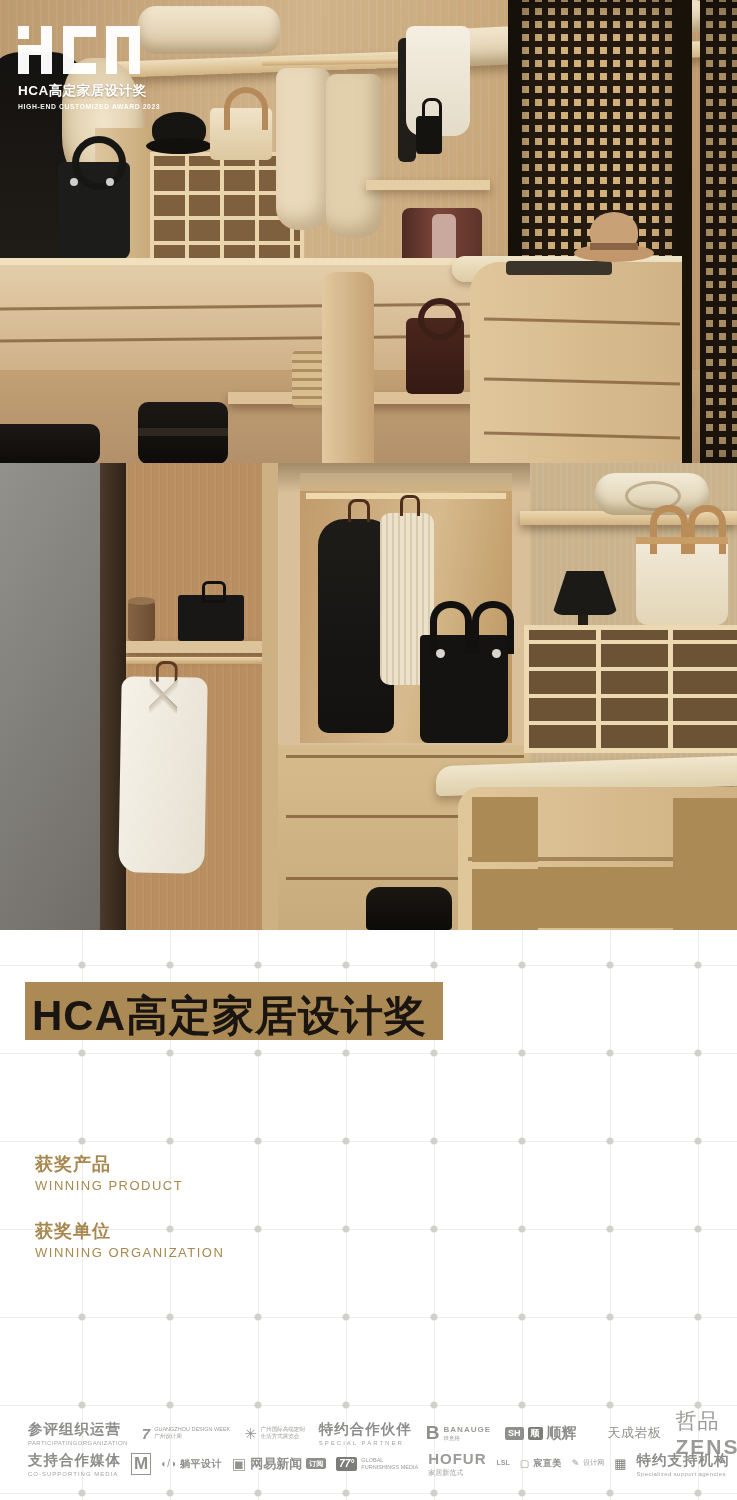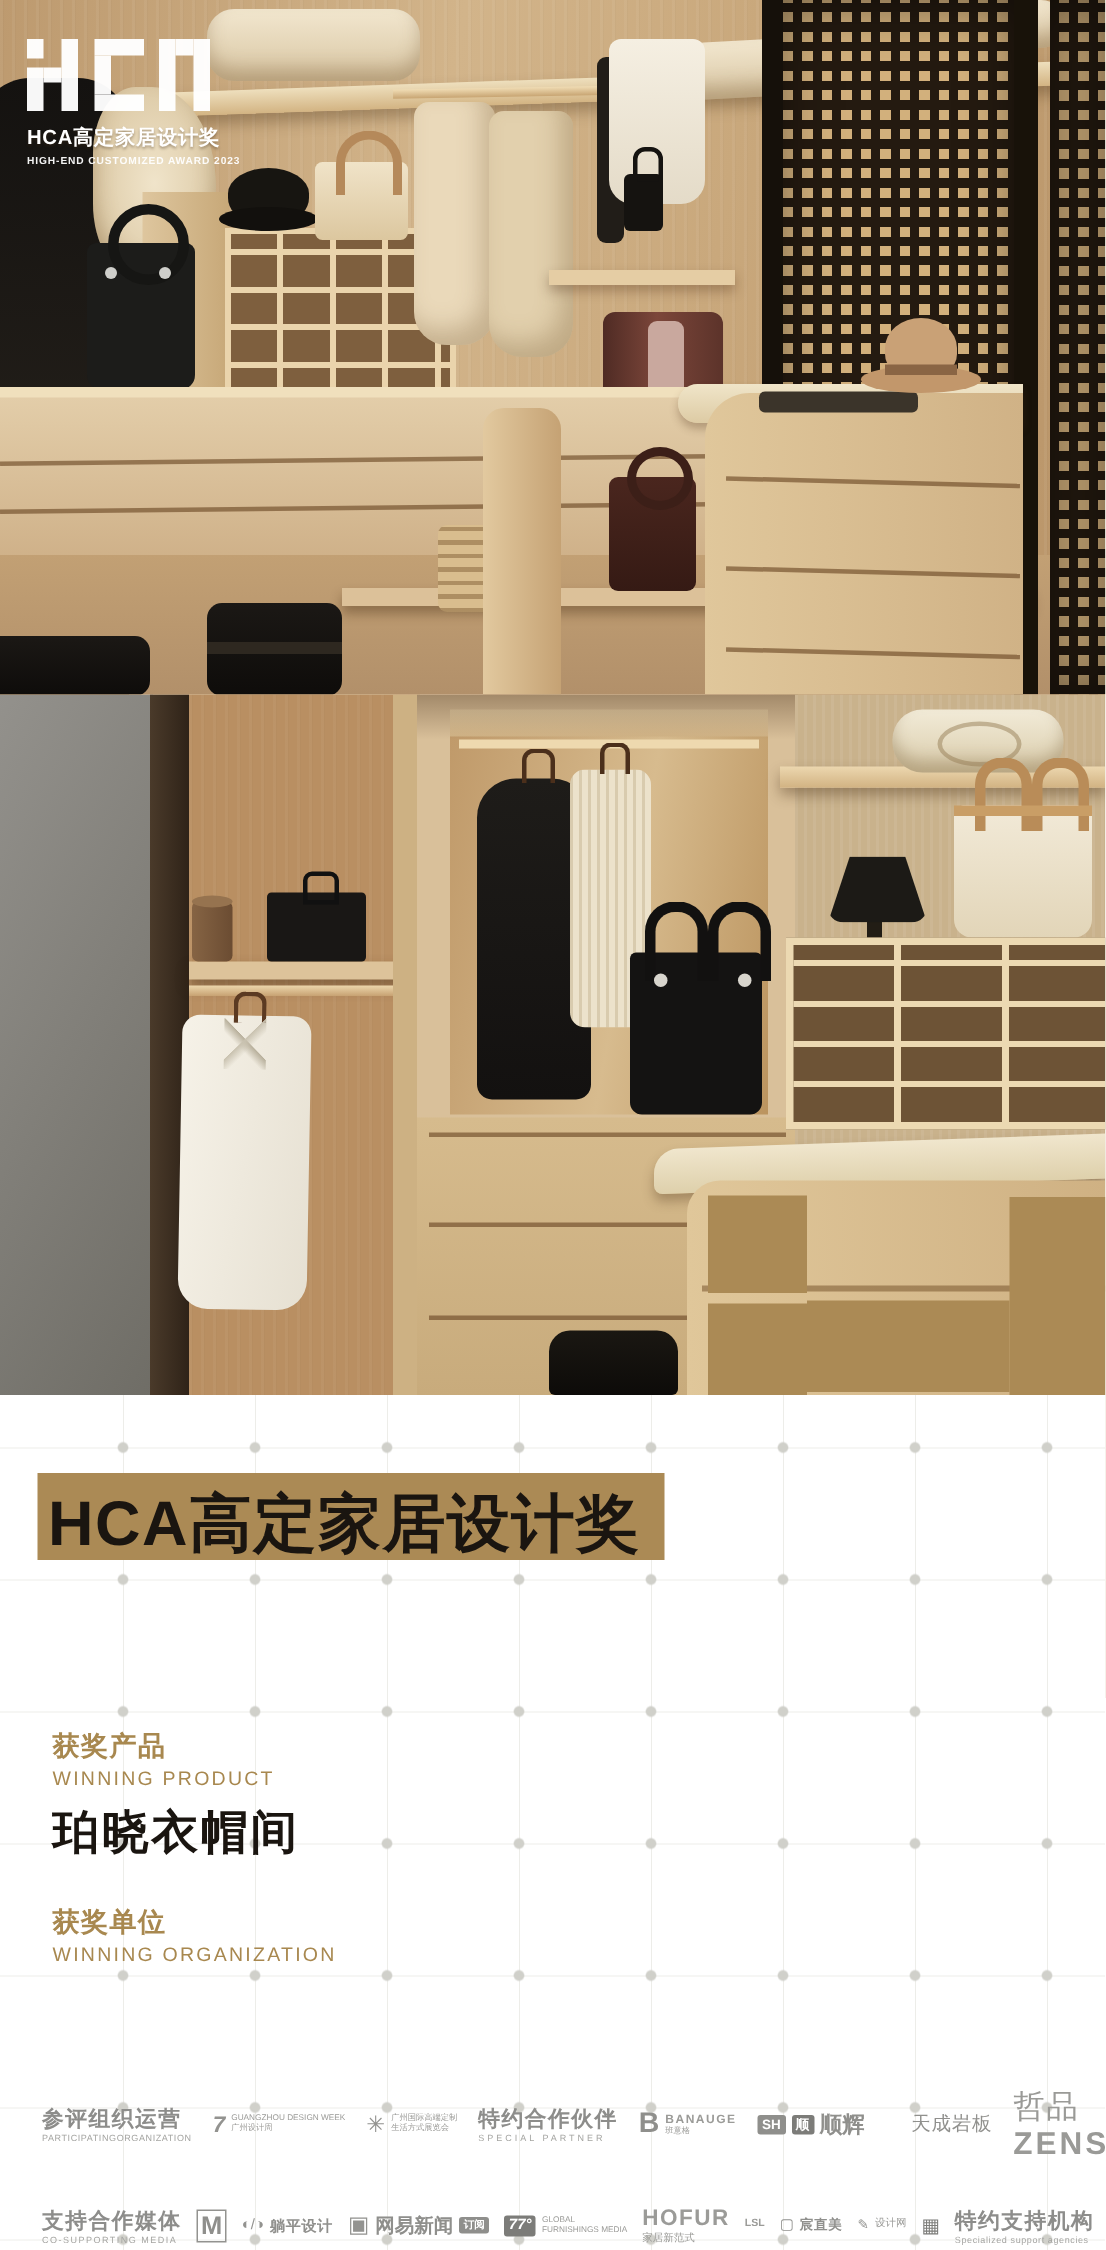--- a/index.html
+++ b/index.html
@@ -169,22 +169,22 @@
   .f-logo{display:flex;align-items:center;gap:4px;white-space:nowrap;}
   .f-ico{font-size:15px;line-height:1;color:#939390;}
   .f-tiny{font-size:5.5px;line-height:1.25;color:#9b9b98;}
   .f-mid{font-size:10px;font-weight:bold;color:#90908d;letter-spacing:.5px;}
   .f-big{font-size:15px;font-weight:bold;color:#8f8f8c;}
   .badge{display:inline-block;font-size:9px;font-weight:bold;color:#fff;background:#8f8f8c;padding:2px 3px;border-radius:2px;line-height:1;}
   .badge.dark{background:#7c7c79;}
   .zens{font-size:21px;color:#9a9a97;letter-spacing:1px;}
   .zens b{font-weight:bold;letter-spacing:2px;}
   .fcirc{display:inline-flex;align-items:center;justify-content:center;width:17px;height:17px;border:1.6px solid #9a9a97;border-radius:50%;font-size:10px;font-weight:bold;color:#9a9a97;}
-  .row1{top:460px;}
-  .row2{top:540px;}
+  .row1{top:477px;}
+  .row2{top:520px;}
 </style>
 </head>
 <body>
 
 <div class="poster">
 
   <div class="photo1">
     <div class="grain"></div>
     <div class="abs p1-shelf"></div>
     <div class="abs roll p1-roll1"></div>
@@ -298,21 +298,20 @@
     <div class="gh-right"></div>
   </div>
 
   <div class="white-sec">
     <div class="title-hl"></div>
     <div class="title1">HCA高定家居设计奖</div>
 
     <div class="award">
       <div class="lbl-cn">获奖产品</div>
       <div class="lbl-en">WINNING PRODUCT</div>
-      <div class="award-name">珀晓衣帽间</div>
       <div class="award-gap"></div>
       <div class="lbl-cn">获奖单位</div>
       <div class="lbl-en">WINNING ORGANIZATION</div>
     </div>
 
     <div class="foot foot-row row1">
       <div class="f-label">
         <span class="cn">参评组织运营</span>
         <span class="en">PARTICIPATINGORGANIZATION</span>
       </div>

